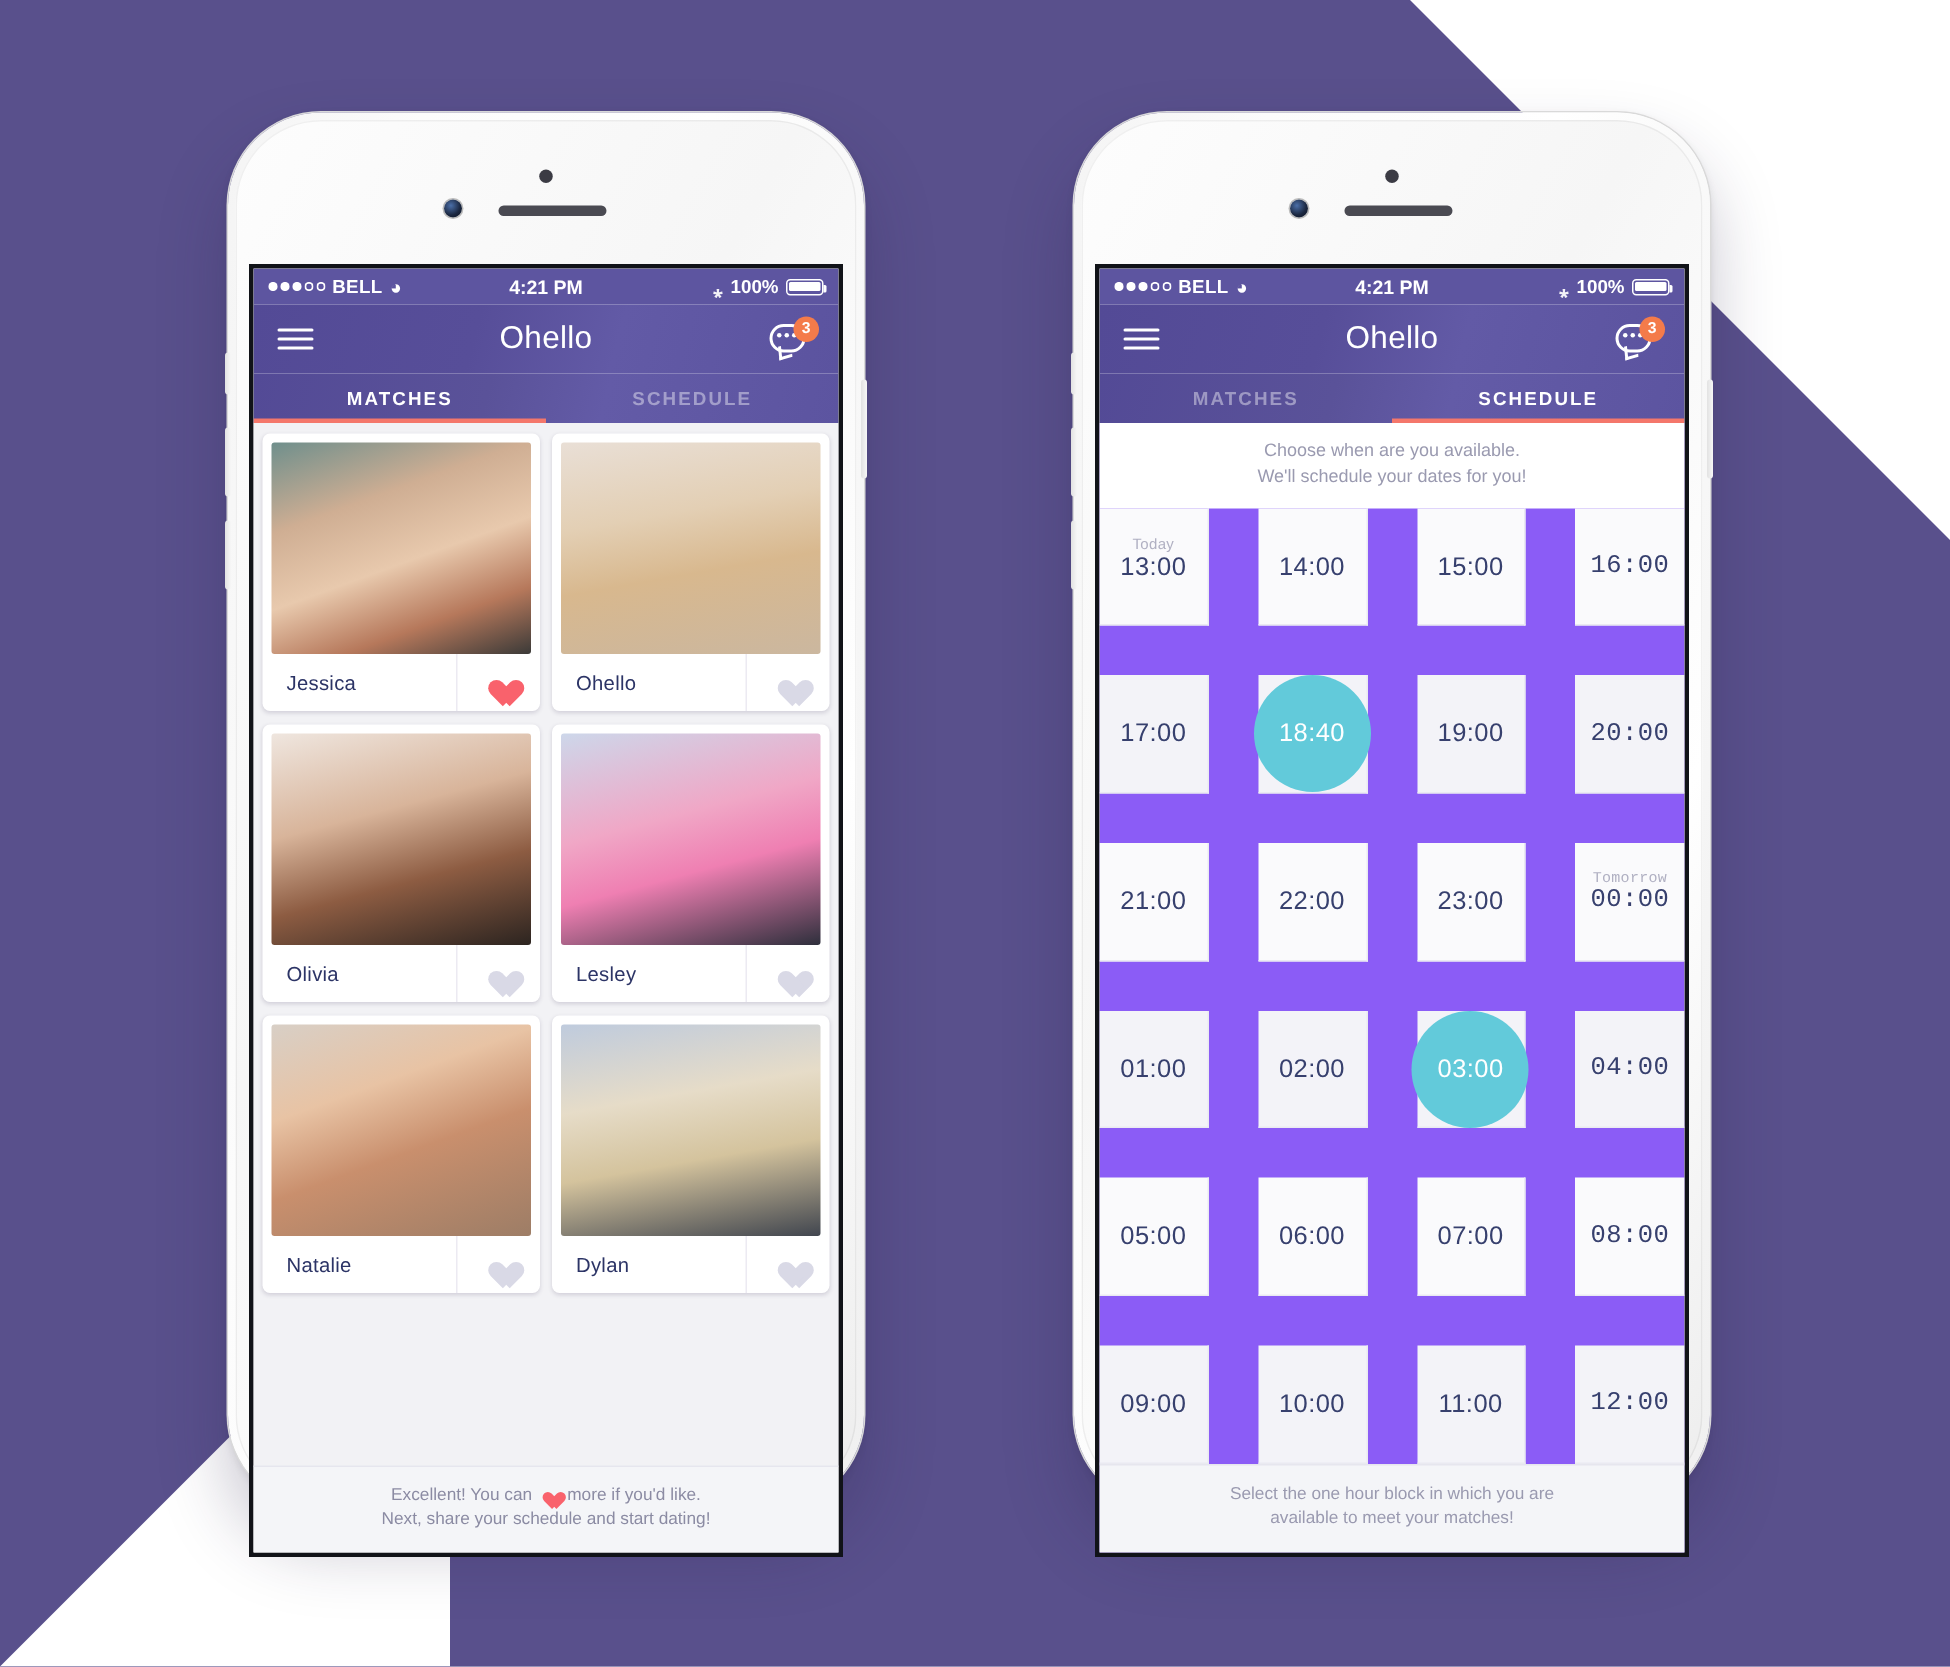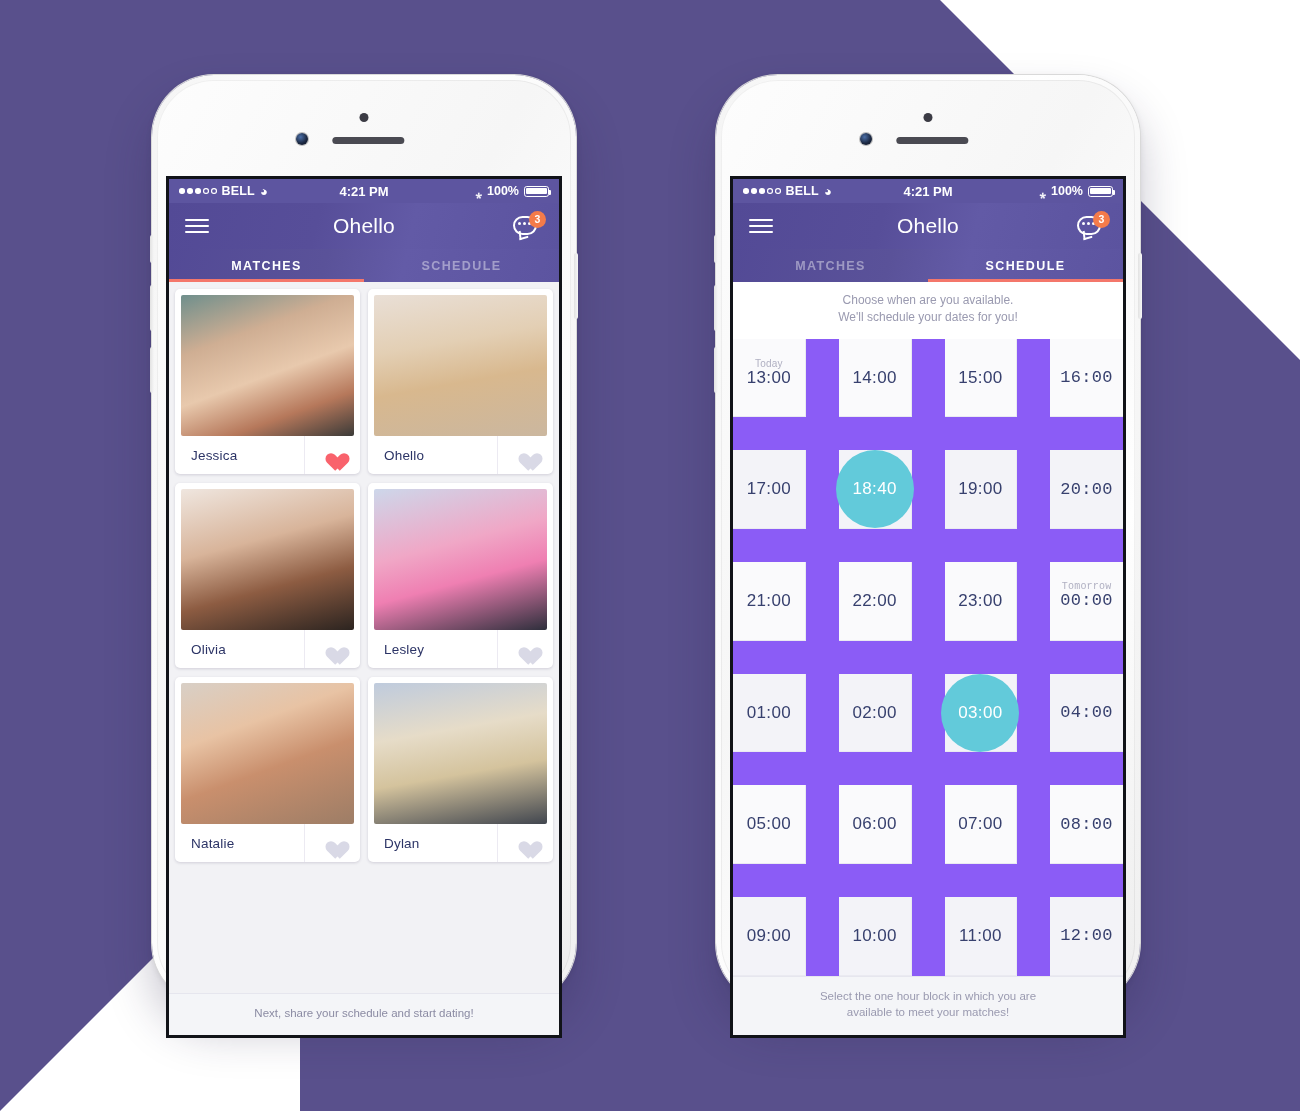--- a/index.html
+++ b/index.html
@@ -487,20 +487,25 @@
             <div class="card-photo" style="background: linear-gradient(170deg, rgb(191, 203, 221) 0%, rgb(230, 220, 200) 35%, rgb(212, 195, 157) 62%, rgb(65, 70, 79) 100%);"></div>
             <div class="card-foot">
               <div class="card-name">Dylan</div>
               <div class="heart-cell">
                 <div class="heart"></div>
               </div>
             </div>
           </div>
         </div>
       <div class="footer-note">
+        <div>
+          <span>Excellent! You can</span>
+          <span class="inline-heart"></span>
+          <span>more if you'd like.</span>
+        </div>
         <div>Next, share your schedule and start dating!</div>
       </div>
     </div>
 
   </div>
 </div>
 
 <div class="phone" id="phone-right">
   <div class="phone-inner-bezel"></div>
   <div class="btn-side btn-silent"></div>

